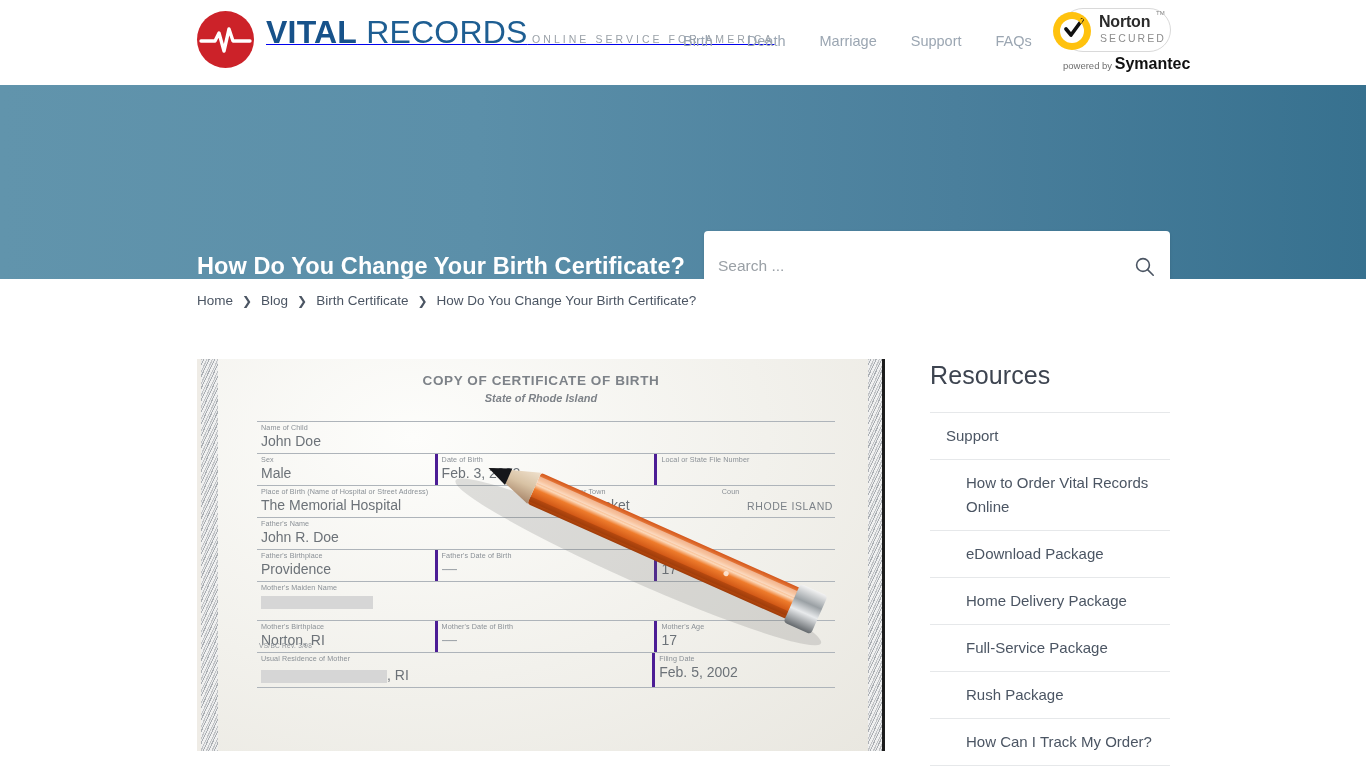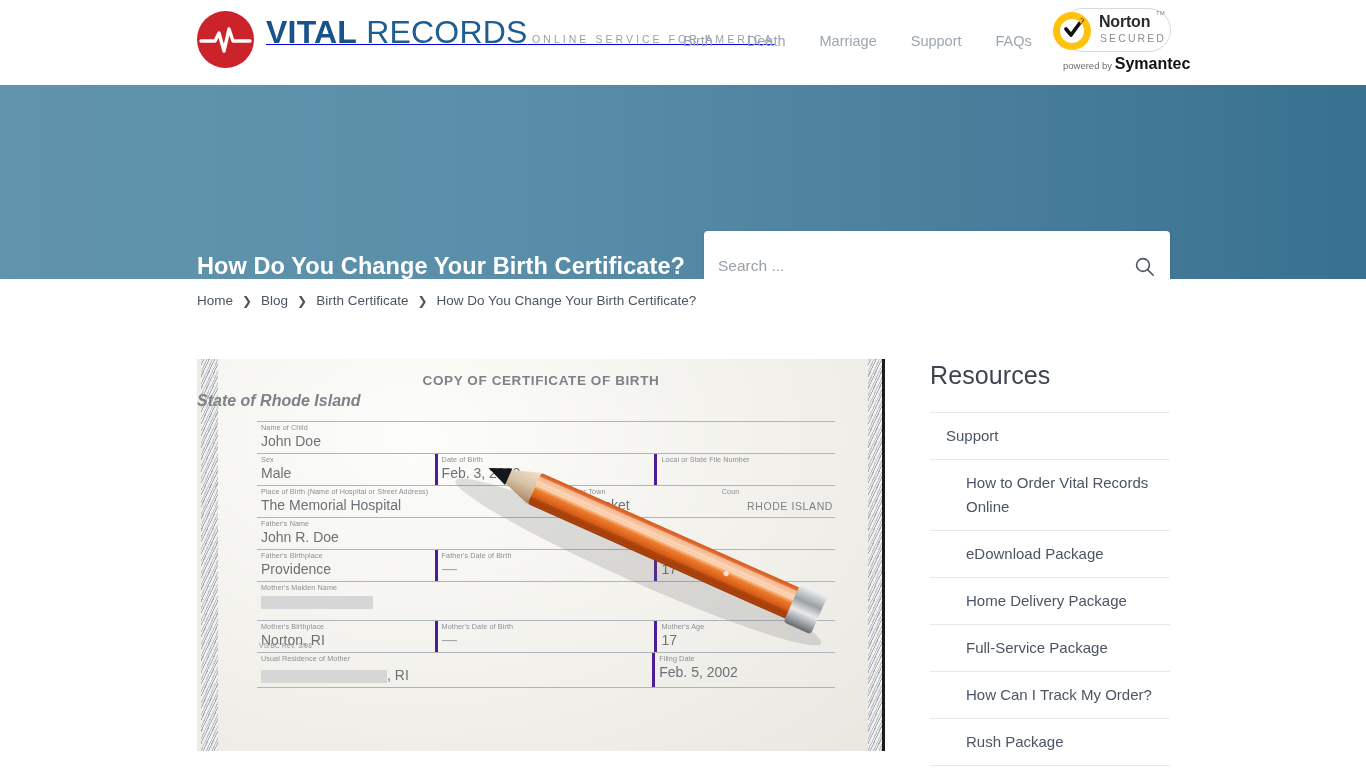--- a/index.html
+++ b/index.html
@@ -155,22 +155,22 @@
   }
   .cert-edge.l { left: 4px; }
   .cert-edge.r { right: 0px; }
   .cert-dark { position: absolute; right: 0; top: 0; bottom: 0; width: 3px; background: #1c1c1c; }
 
   .cert-h1 {
     position: absolute; left: 0; right: 0; top: 14px; text-align: center;
     font-size: 13.5px; font-weight: bold; color: #7d8288; letter-spacing: .6px;
   }
   .cert-h2 {
-    position: absolute; left: 0; right: 0; top: 33px; text-align: left;
-    font-size: 16px; font-style: italic; font-weight: bold; color: #7d8288;
+    position: absolute; left: 0; right: 0; top: 33px; text-align: center;
+    font-size: 11px; font-style: italic; font-weight: bold; color: #7d8288;
   }
 
   .cert-grid { position: absolute; left: 60px; top: 62px; right: 50px; }
   .crow {
     display: flex; border-top: 1px solid #aeb4ba; position: relative;
   }
   .ccell {
     position: relative; padding: 1px 0 3px 4px; min-height: 26px;
     border-left: 3px solid #4c1d95; flex: 1;
   }
@@ -443,20 +443,20 @@
       <li class="lvl2">
           <a href="#">eDownload Package</a>
         </li>
       <li class="lvl2">
           <a href="#">Home Delivery Package</a>
         </li>
       <li class="lvl2">
           <a href="#">Full-Service Package</a>
         </li>
       <li class="lvl2">
+          <a href="#">Rush Package</a>
+        </li>
+      <li class="lvl2">
           <a href="#">How Can I Track My Order?</a>
-        </li>
-      <li class="lvl2">
-          <a href="#">Rush Package</a>
         </li>
     </ul>
   </aside>
 </div>
 
 </body></html>

